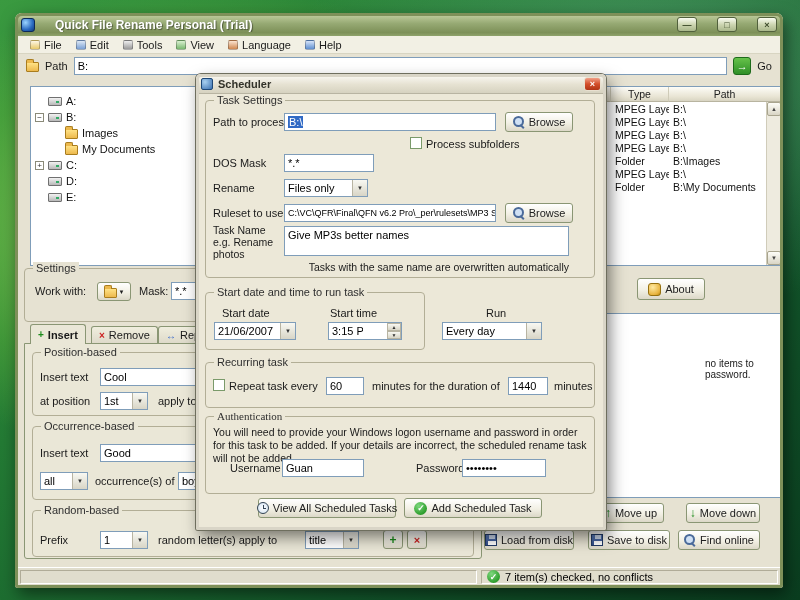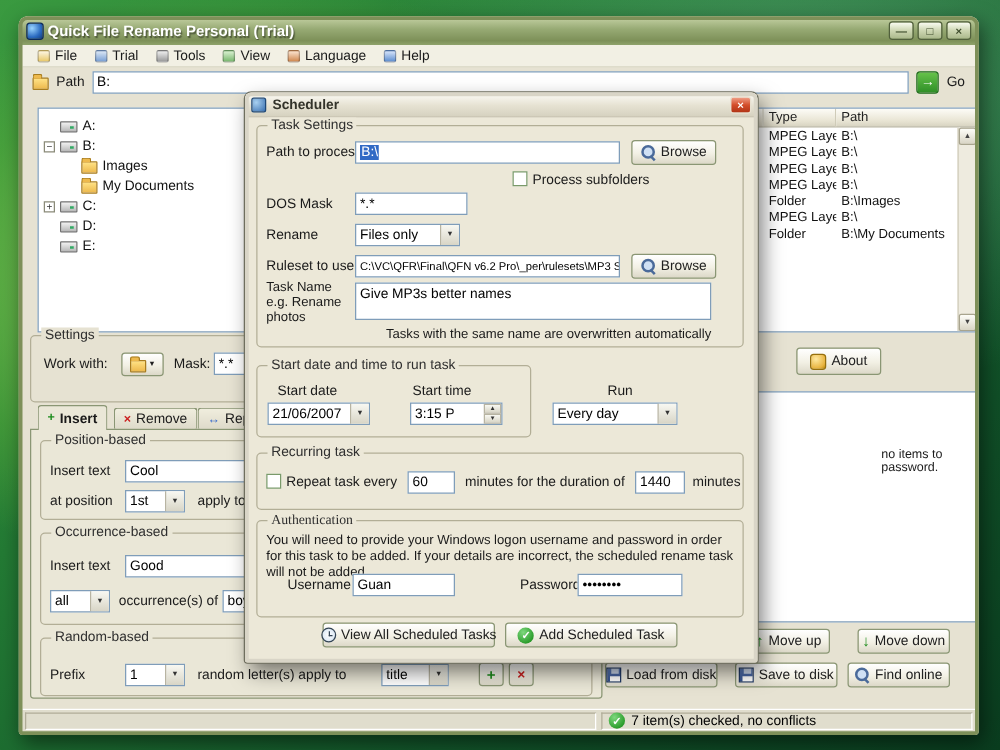--- a/index.html
+++ b/index.html
@@ -7,21 +7,21 @@
   .screen{position:relative;width:800px;height:600px;overflow:hidden;
     background:
       radial-gradient(ellipse 480px 320px at 26% 38%, rgba(175,228,100,.9), rgba(95,180,60,.45) 55%, rgba(0,0,0,0) 75%),
       radial-gradient(ellipse 600px 400px at 82% 12%, rgba(140,210,175,.35), rgba(0,0,0,0) 60%),
       linear-gradient(140deg,#3a9a40 0%,#237a34 35%,#12552a 70%,#0a3d1f 100%);}
   .window{position:absolute;left:15px;top:13px;width:768px;height:575px;background:#e6e2d2;z-index:1;
     border-radius:7px 7px 3px 3px;box-shadow:3px 6px 16px rgba(0,0,0,.5);}
   .wframe{position:absolute;inset:0;border:3px solid #7e9059;border-radius:7px 7px 3px 3px;pointer-events:none;z-index:5;}
   .titlebar{position:absolute;left:0;top:0;width:100%;height:23px;border-radius:7px 7px 0 0;
     background:linear-gradient(#c7d3a6,#97aa74 45%,#7d9058 85%,#8fa36b);
-    display:flex;align-items:center;padding:0 6px;gap:3px;}
+    display:flex;align-items:center;padding:0 6px;gap:20px;}
   .title-text{color:#fff;font-size:12px;font-weight:bold;text-shadow:1px 1px 1px rgba(0,0,0,.45);flex:1;white-space:nowrap;overflow:hidden;}
   .app-ico{width:14px;height:14px;border-radius:3px;background:radial-gradient(circle at 30% 30%,#9ad4ff,#2a6ac0 60%,#123a7a);border:1px solid #0c2a5a;}
   .wbtn{width:20px;height:15px;border-radius:3px;border:1px solid #51603c;background:linear-gradient(#fafcf2,#cdd6b2 50%,#aab88b);
     color:#3c4a2a;font-size:9px;display:flex;align-items:center;justify-content:center;font-weight:bold;}
   .menubar{position:absolute;left:3px;top:23px;width:762px;height:18px;background:#f2f0e4;border-bottom:1px solid #d8d5c2;
     display:flex;align-items:center;padding-left:6px;gap:2px;}
   .menu-item{display:flex;align-items:center;gap:4px;padding:1px 6px;font-size:11px;color:#1a1a1a;}
   .mi{width:10px;height:10px;border-radius:2px;border:1px solid rgba(0,0,0,.25);}
   .mi-file{background:linear-gradient(#fdf6e3,#e8c96a);} .mi-edit{background:linear-gradient(#dbe7f5,#7aa0d4);}
   .mi-tools{background:linear-gradient(#eee,#9a9a9a);} .mi-view{background:linear-gradient(#d9f0d0,#7ab870);}
@@ -53,21 +53,21 @@
   .folder{width:13px;height:10px;background:linear-gradient(#ffe285,#edb94d);border:1px solid #a97d1e;border-radius:1px;position:relative;flex:none;margin-top:2px;}
   .folder::before{content:"";position:absolute;left:-1px;top:-4px;width:6px;height:3px;background:#edb94d;border:1px solid #a97d1e;border-bottom:none;border-radius:2px 2px 0 0;}
   .tab{position:absolute;height:17px;display:flex;align-items:center;gap:4px;padding:0 7px;font-size:11px;color:#1a1a1a;
     border:1px solid #8a9674;border-bottom:none;border-radius:3px 3px 0 0;background:linear-gradient(#f0eede,#dedaca);}
   .tab.selected{height:20px;background:#eae7d7;z-index:2;font-weight:bold;}
   .tabpanel{position:absolute;left:9px;top:330px;width:458px;height:216px;border:1px solid #8a9674;background:#eae7d7;border-radius:0 3px 3px 3px;}
   .tico{font-weight:bold;font-size:10px;}
   .filelist{position:absolute;left:465px;top:73px;width:302px;height:180px;background:#fff;border:1px solid #7f9db9;overflow:hidden;}
   .fl-head{display:flex;height:15px;}
   .hcell{background:linear-gradient(#fdfcf7,#e8e4d3 70%,#d8d4c2);border-right:1px solid #cfcbb8;border-bottom:1px solid #b8b4a0;
-    font-size:10.5px;padding:1px 4px;color:#222;white-space:nowrap;overflow:hidden;}
+    font-size:10.5px;padding:1px 4px;color:#222;white-space:nowrap;overflow:hidden;text-align:center;}
   .frow{display:flex;height:13px;font-size:10.5px;color:#111;align-items:center;}
   .fcell{padding:0 4px;white-space:nowrap;overflow:hidden;flex:none;}
   .vscroll{position:absolute;right:0;top:15px;bottom:0;width:15px;background:#eeebdf;border-left:1px solid #d0ccba;
     display:flex;flex-direction:column;justify-content:space-between;}
   .sarrow{height:14px;background:linear-gradient(#fdfdf8,#d9d5c5);border:1px solid #a8a48e;border-radius:2px;font-size:6px;
     display:flex;align-items:center;justify-content:center;color:#444;}
   .rightpanel{position:absolute;left:470px;top:300px;width:297px;height:185px;background:#fff;border:1px solid #7f9db9;}
   .statusbar{position:absolute;left:3px;right:3px;bottom:3px;height:18px;background:#e0ddcd;border-top:1px solid #fff;
     display:flex;align-items:center;gap:4px;padding:0 2px;}
   .scell{height:14px;border:1px solid;border-color:#b0ac98 #fff #fff #b0ac98;display:flex;align-items:center;gap:5px;padding:0 5px;}
@@ -118,21 +118,21 @@
       <span class="wbtn">×</span>
     </div>
 
     <div class="menubar">
       <span class="menu-item">
           <span class="mi mi-file"></span>
           <span>File</span>
         </span>
       <span class="menu-item">
           <span class="mi mi-edit"></span>
-          <span>Trial</span>
+          <span>Edit</span>
         </span>
       <span class="menu-item">
           <span class="mi mi-tools"></span>
           <span>Tools</span>
         </span>
       <span class="menu-item">
           <span class="mi mi-view"></span>
           <span>View</span>
         </span>
       <span class="menu-item">

